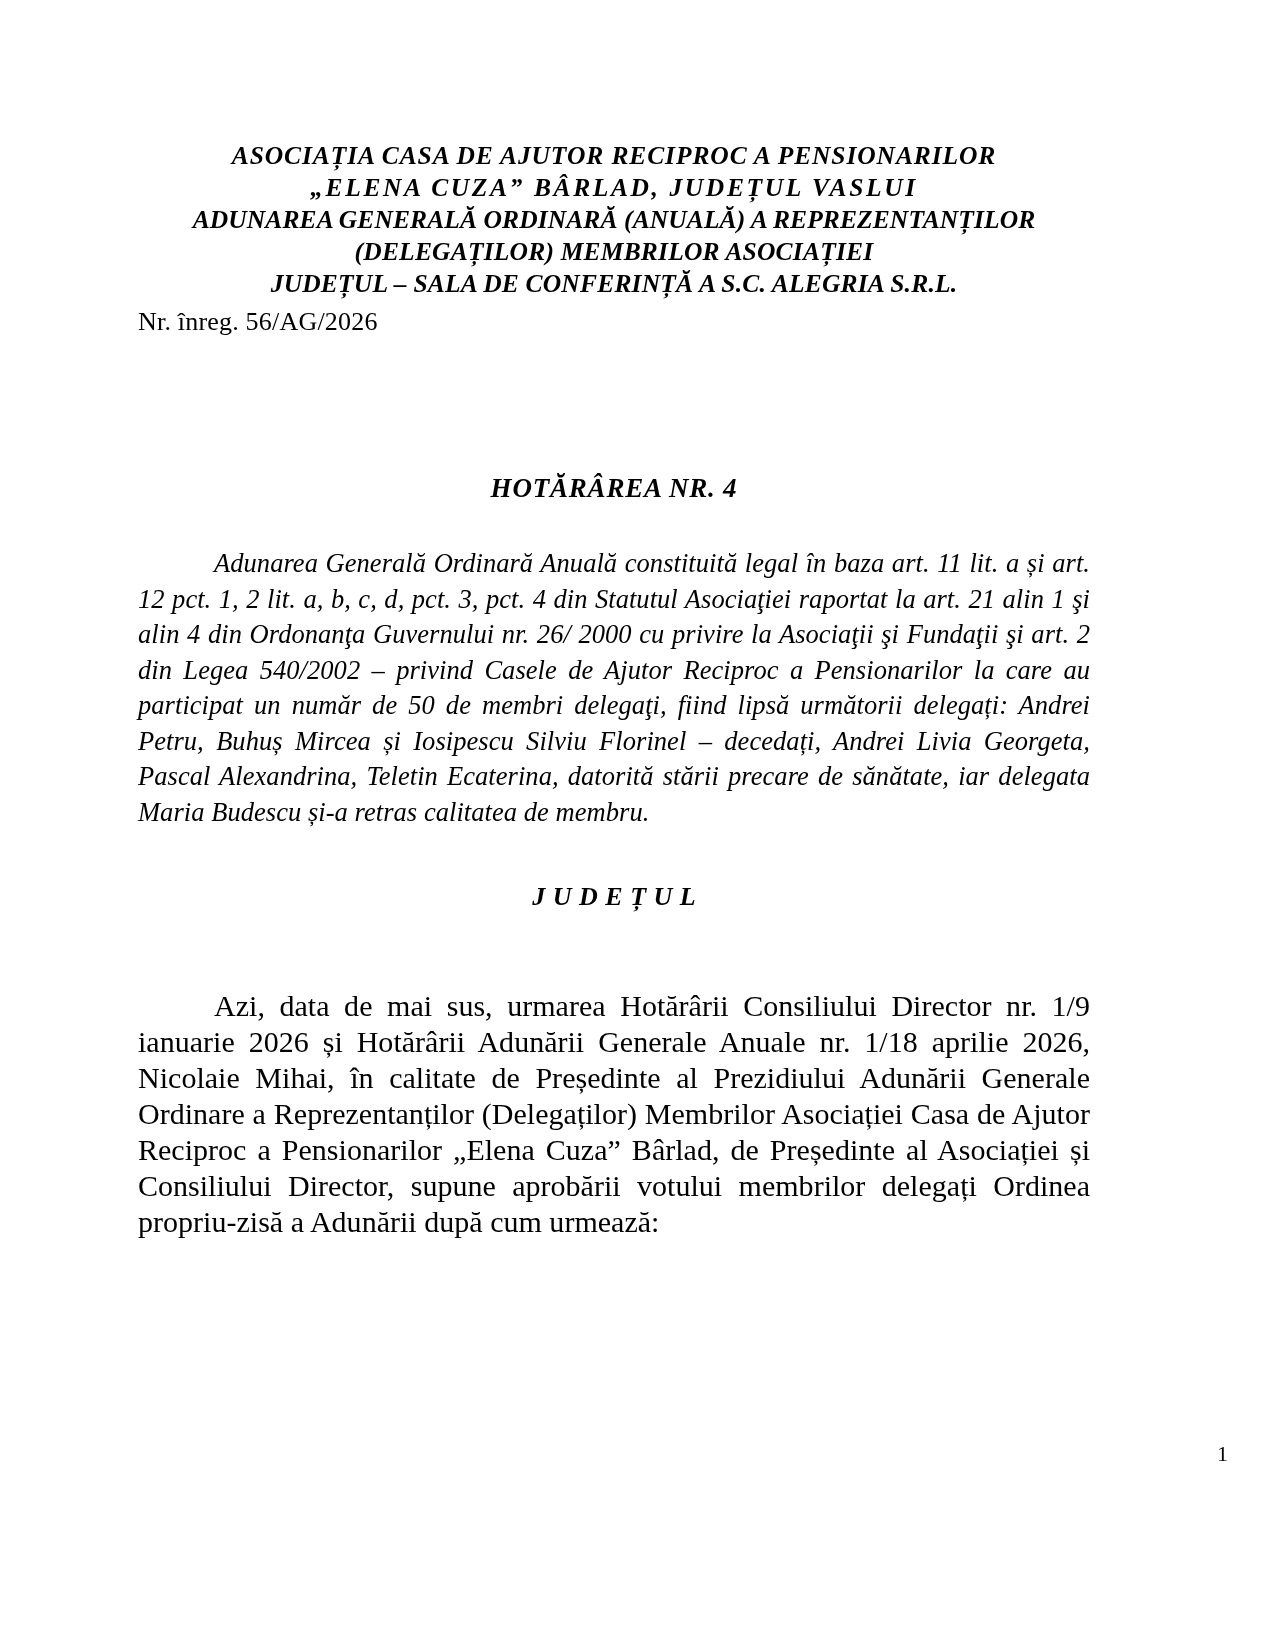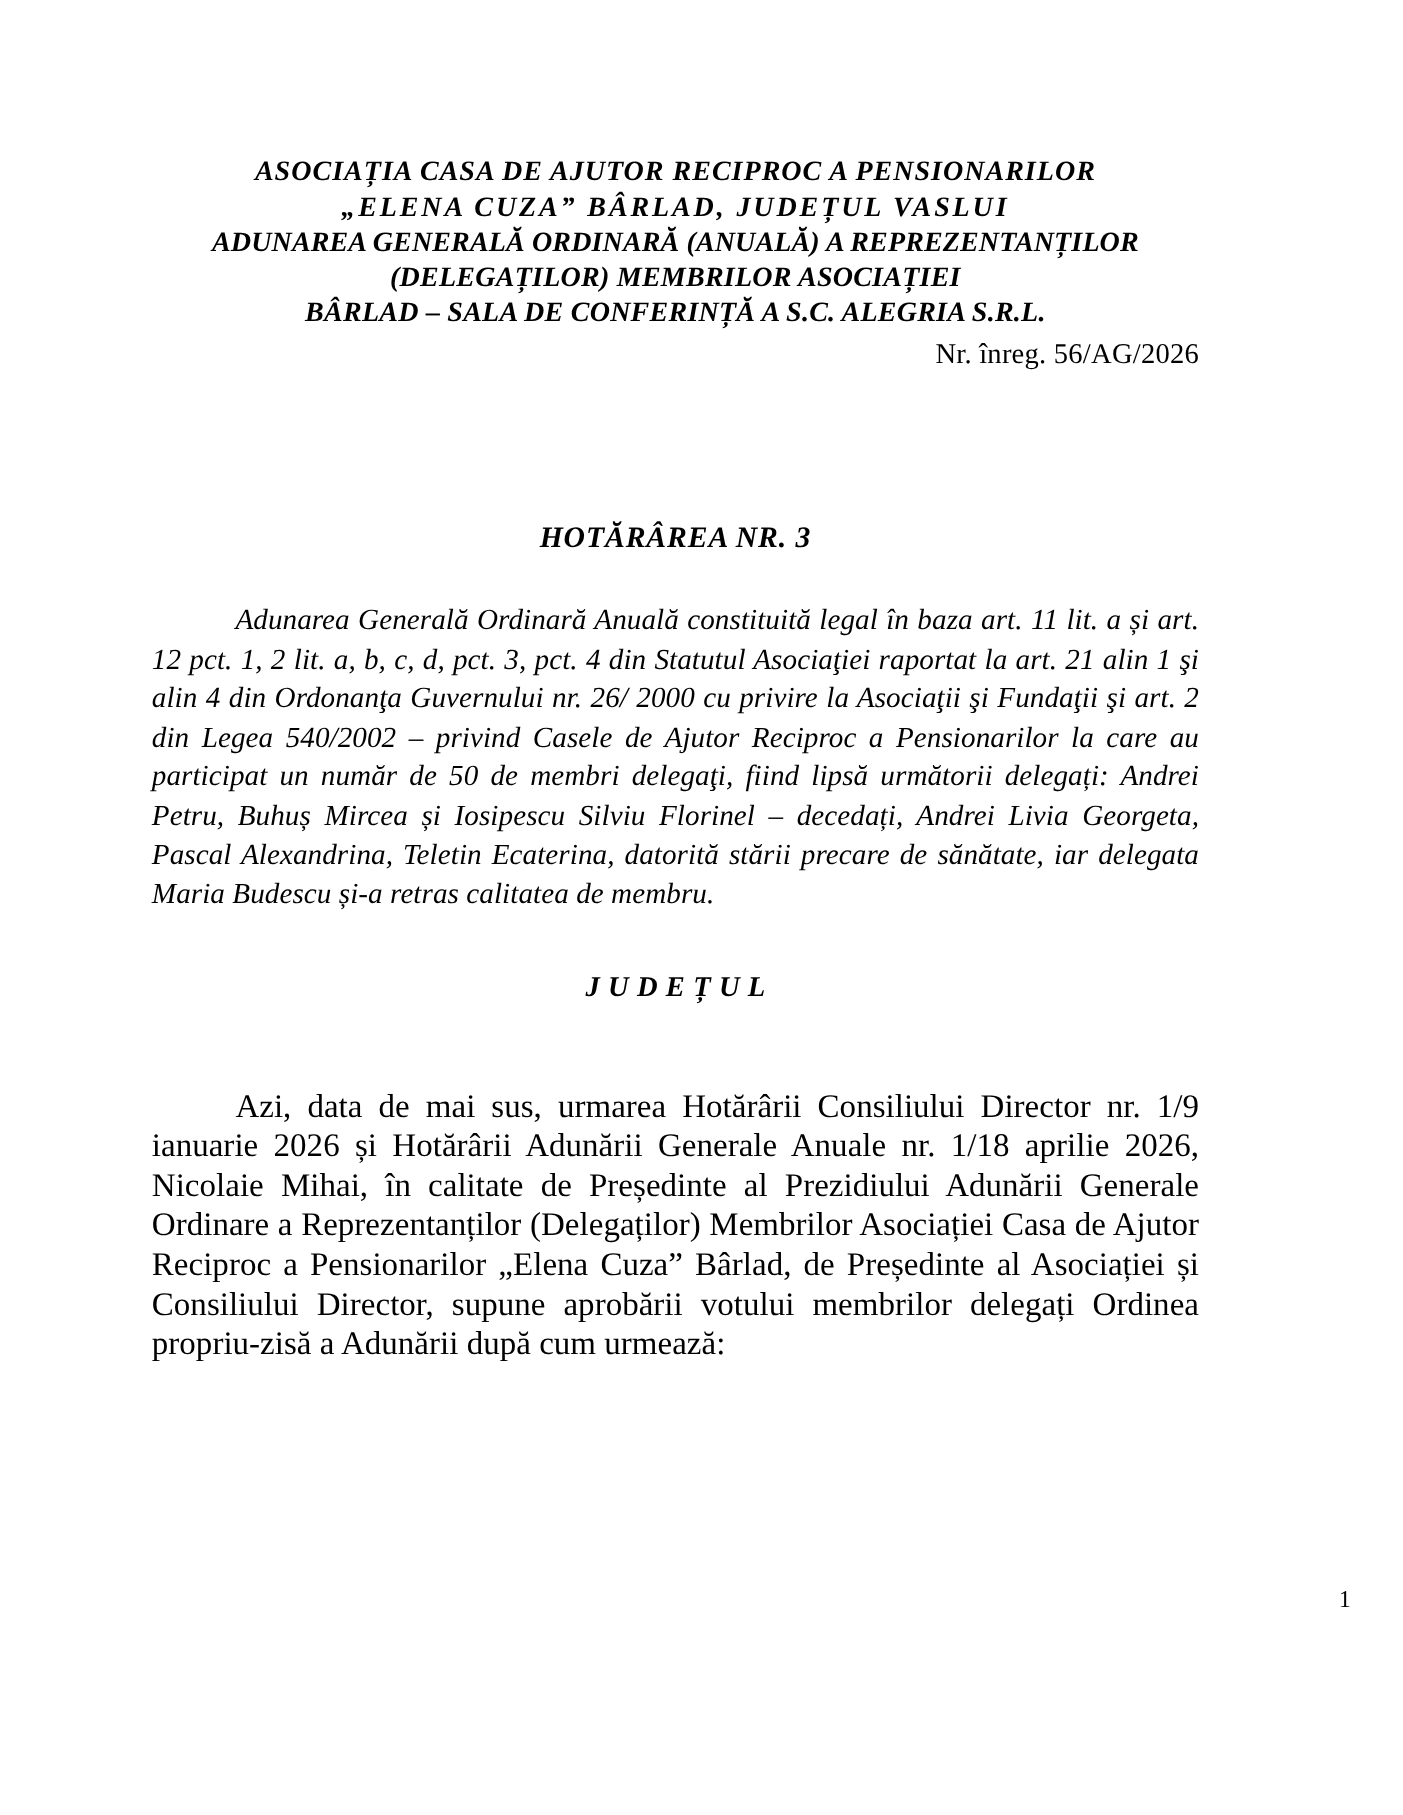--- a/index.html
+++ b/index.html
@@ -45,21 +45,21 @@
     white-space: nowrap;
   }
   .header-line.spaced {
     letter-spacing: 2.6px;
   }
   .header-line.l1 { letter-spacing: 0.9px; }
   .header-line.l3 { letter-spacing: 0.1px; font-family: Liberation Serif, serif; }
 
   .reg-line {
     margin-top: 6px;
-    text-align: right;
+    text-align: left;
     font-size: 26px;
     line-height: 32px;
     font-style: normal;
     font-weight: normal;
     letter-spacing: 0.2px;
   }
 
   
   .decision-title {
     margin-top: 135px;
@@ -127,25 +127,25 @@
 <body>
 
 <div class="page">
   <div class="content">
 
     <div class="header">
       <div class="header-line l1">ASOCIAȚIA CASA DE AJUTOR RECIPROC A PENSIONARILOR</div>
       <div class="header-line spaced">„ELENA CUZA” BÂRLAD, JUDEȚUL VASLUI</div>
       <div class="header-line l3">ADUNAREA GENERALĂ  ORDINARĂ (ANUALĂ) A REPREZENTANȚILOR</div>
       <div class="header-line">(DELEGAȚILOR) MEMBRILOR ASOCIAȚIEI</div>
-      <div class="header-line">BÂRLAD – SALA DE CONFERINȚĂ A S.C. ALEGRIA S.R.L.</div>
+      <div class="header-line">JUDEȚUL – SALA DE CONFERINȚĂ A S.C. ALEGRIA S.R.L.</div>
       <div class="reg-line">Nr. înreg.  56/AG/2026</div>
     </div>
 
-    <div class="decision-title">HOTĂRÂREA  NR. 3</div>
+    <div class="decision-title">HOTĂRÂREA  NR. 4</div>
 
     <div class="para-italic">Adunarea Generală Ordinară Anuală constituită legal în baza art. 11 lit. a și art. 12 pct. 1, 2 lit. a, b, c, d, pct. 3, pct. 4 din Statutul Asociaţiei raportat la art. 21 alin 1 şi alin 4 din Ordonanţa  Guvernului  nr. 26/ 2000 cu privire la Asociaţii şi Fundaţii  şi art. 2 din Legea 540/2002 – privind Casele de Ajutor Reciproc a Pensionarilor la care au participat un număr de 50 de membri delegaţi, fiind lipsă următorii delegați: Andrei Petru, Buhuș Mircea și Iosipescu Silviu Florinel – decedați,  Andrei Livia Georgeta, Pascal Alexandrina, Teletin Ecaterina, datorită stării precare de sănătate, iar delegata Maria Budescu și-a retras calitatea de membru.</div>
 
     <div class="constata">JUDEȚUL</div>
 
     <div class="para-roman">Azi, data de mai sus, urmarea Hotărârii Consiliului Director nr. 1/9 ianuarie 2026 și Hotărârii Adunării Generale Anuale nr. 1/18 aprilie 2026, Nicolaie Mihai, în calitate de Președinte al Prezidiului Adunării Generale Ordinare a Reprezentanților (Delegaților) Membrilor Asociației Casa de Ajutor Reciproc a Pensionarilor „Elena Cuza” Bârlad, de Președinte al Asociației și Consiliului Director, supune aprobării votului membrilor delegați Ordinea propriu-zisă a Adunării după cum urmează:</div>
 
   </div>
 
   <div class="page-number">1</div>

